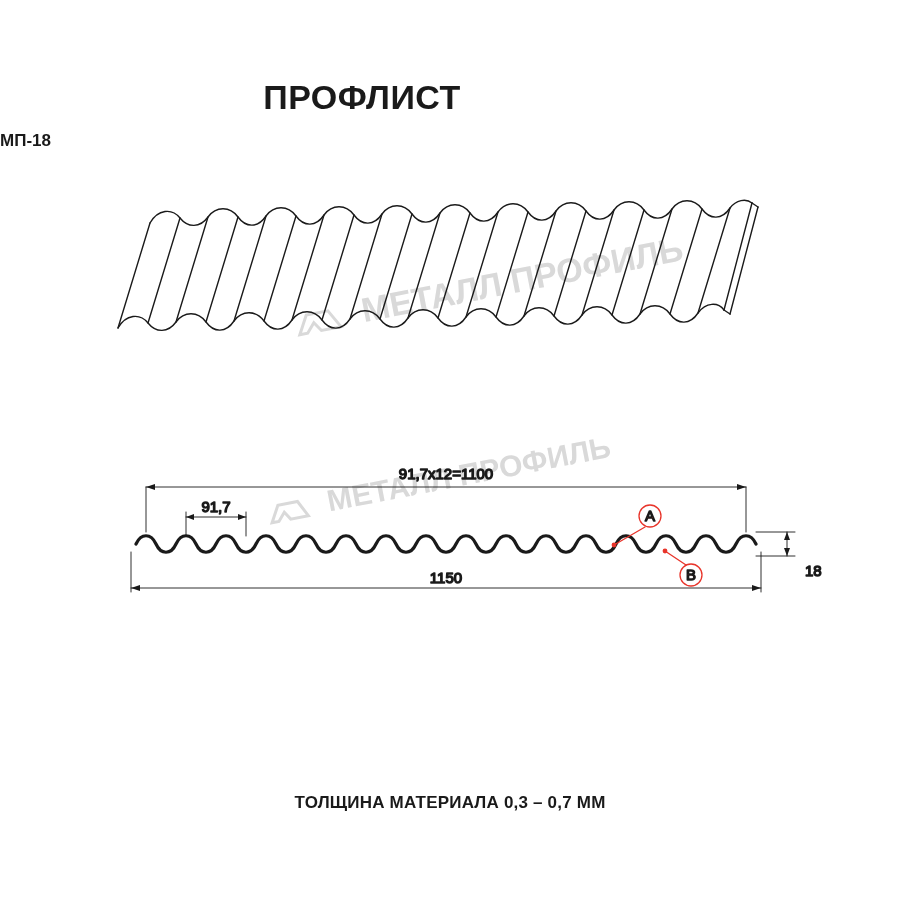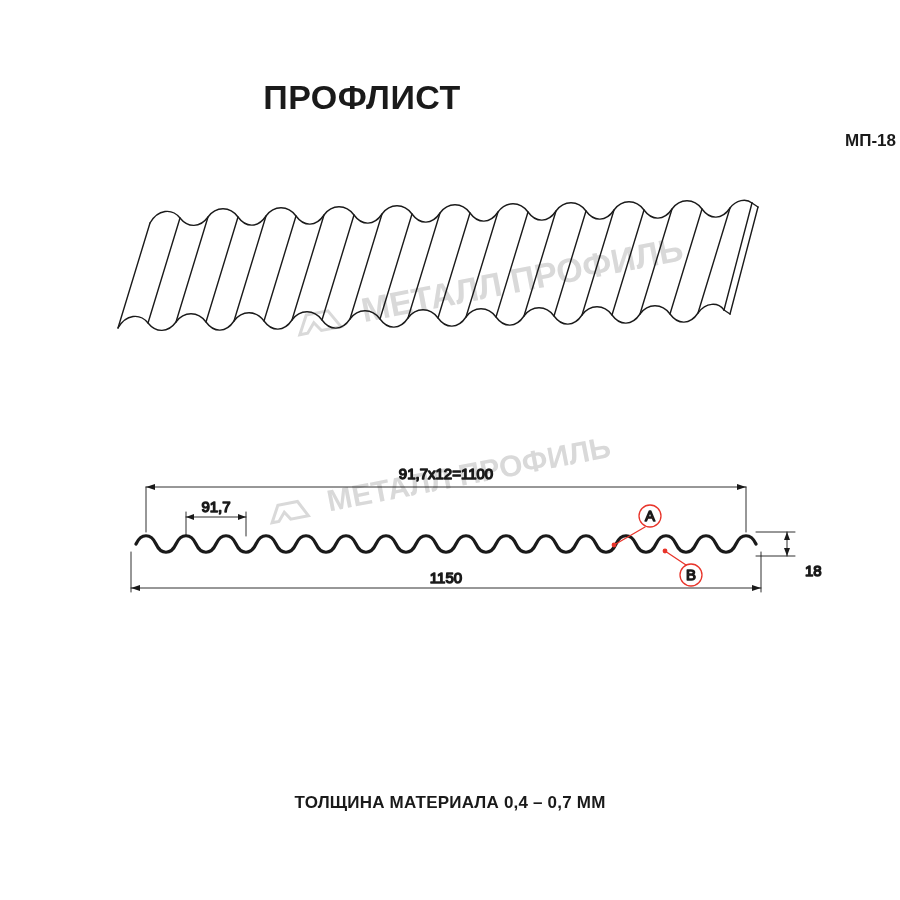--- a/index.html
+++ b/index.html
@@ -27,21 +27,21 @@
     text-align: center;
     font-size: 34px;
     font-weight: bold;
     letter-spacing: 0.5px;
   }
   .subtitle {
     position: absolute;
     top: 131px;
     left: 0;
     width: 896px;
-    text-align: right;
+    text-align: left;
     font-size: 17px;
     font-weight: bold;
   }
   .footer-note {
     position: absolute;
     top: 793px;
     left: 0;
     width: 900px;
     text-align: center;
     font-size: 17px;
@@ -271,14 +271,14 @@
 
         <circle cx="691" cy="575" r="11" fill="none"></circle>
         <path d="M686,565 L665,551"></path>
         <circle cx="665" cy="551" r="2.4" fill="#e8342a" stroke="none"></circle>
       </g>
       <text class="callout-text" x="650" y="521" text-anchor="middle">A</text>
       <text class="callout-text" x="691" y="580" text-anchor="middle">B</text>
     </g>
   </svg>
 
-  <div class="footer-note">ТОЛЩИНА МАТЕРИАЛА 0,4 – 0,7 ММ</div>
+  <div class="footer-note">ТОЛЩИНА МАТЕРИАЛА 0,3 – 0,7 ММ</div>
 </div>
 
 </body></html>

